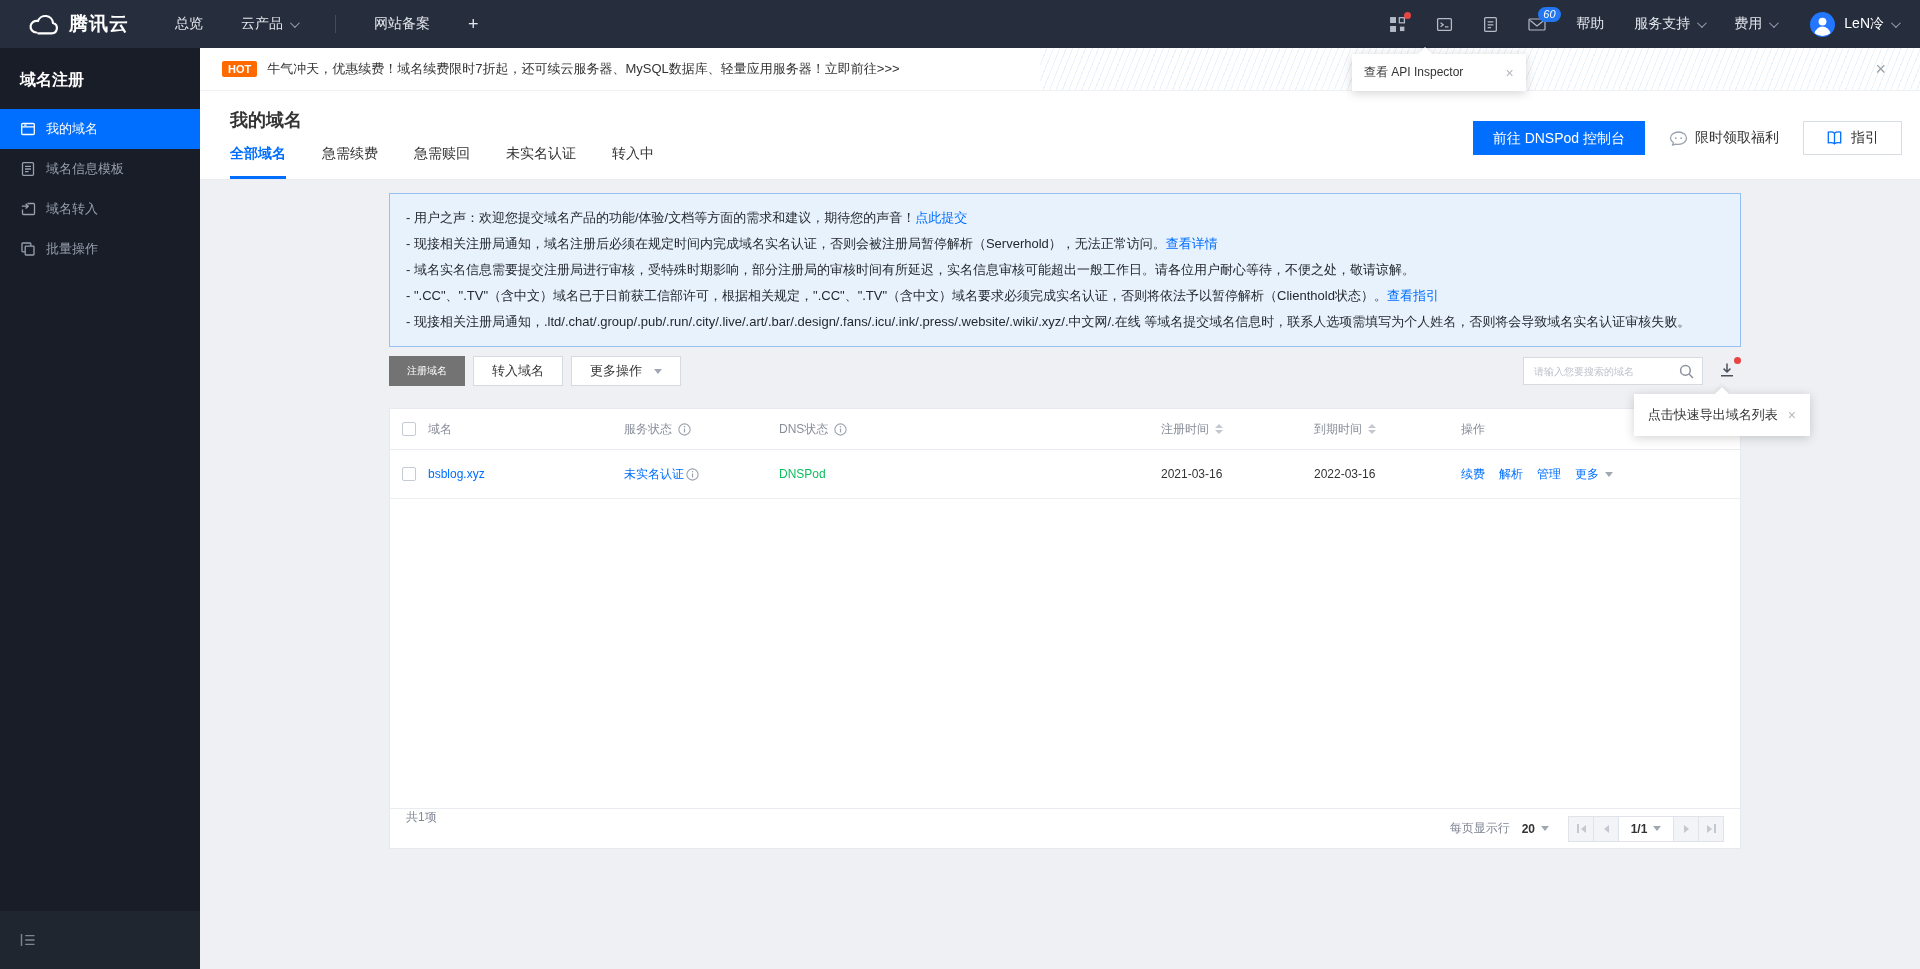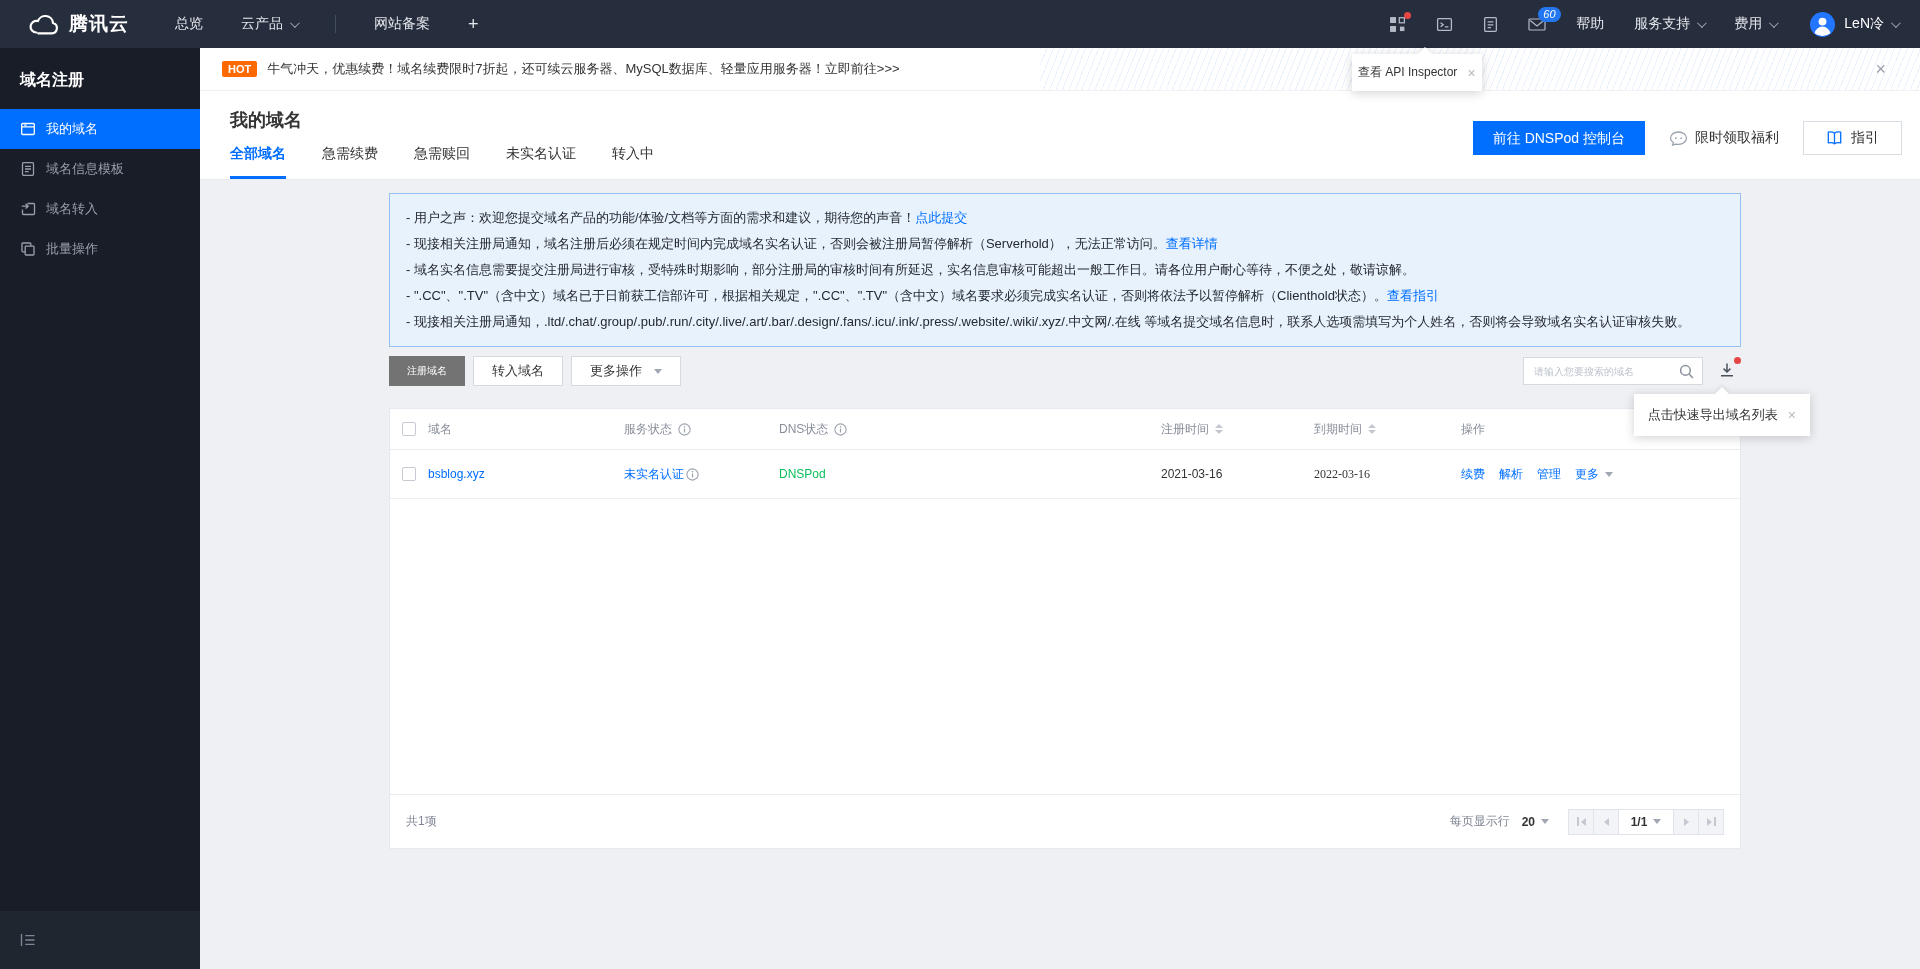--- a/index.html
+++ b/index.html
@@ -33,21 +33,21 @@
 
   
   .main { position:absolute; left:200px; top:48px; right:0; bottom:0; display:flex; flex-direction:column; }
 
   .banner { position:relative; height:43px; background:#fff; display:flex; align-items:center; padding-left:22px; border-bottom:1px solid #f0f1f4; flex:none; overflow:hidden; }
   .banner::after { content:""; position:absolute; top:0; bottom:0; right:0; width:880px; background:repeating-linear-gradient(112deg, rgba(108,160,230,0.14) 0 1px, transparent 1px 6px); pointer-events:none; }
   .hot-badge { background:#ff6a00; color:#fff; font-size:11px; font-weight:bold; padding:2px 6px; border-radius:2px; margin-right:10px; flex:none; }
   .banner-text { font-size:13px; color:#333; }
   .banner-close { position:absolute; right:34px; top:50%; transform:translateY(-50%); color:#9aa0aa; font-size:18px; cursor:pointer; z-index:5; }
 
-  .api-tooltip { position:absolute; left:1352px; top:54px; background:#fff; box-shadow:0 2px 10px rgba(0,0,0,0.18); padding:10px 6px; font-size:12px; color:#333; z-index:70; display:flex; align-items:center; }
+  .api-tooltip { position:absolute; left:1352px; top:54px; background:#fff; box-shadow:0 2px 10px rgba(0,0,0,0.18); padding:10px 12px; font-size:12px; color:#333; z-index:70; display:flex; align-items:center;gap:32px; }
   .api-tooltip::before { content:""; position:absolute; top:-5px; left:68px; width:10px; height:10px; background:#fff; transform:rotate(45deg); box-shadow:-2px -2px 4px rgba(0,0,0,0.06); }
   .tip-close { color:#b3b8c0; font-size:14px; margin-left:10px; cursor:pointer; }
 
   .page-header { position:relative; height:89px; background:#fff; flex:none; border-bottom:1px solid #e9ebf0; }
   .page-title { position:absolute; left:30px; top:17px; font-size:18px; font-weight:bold; color:#333; }
   .header-actions { position:absolute; right:18px; top:30px; display:flex; align-items:center; }
   .btn-primary { background:#006eff; color:#fff; font-size:14px; height:34px; line-height:34px; padding:0 20px; border:none; cursor:pointer; }
   .benefit { display:flex; align-items:center; margin:0 24px; cursor:pointer; font-size:14px; color:#333; }
   .benefit svg { margin-right:7px; }
   .btn-outline { display:flex; align-items:center; background:#fff; border:1px solid #d8dce3; height:34px; padding:0 22px; font-size:14px; color:#333; cursor:pointer; }
@@ -80,33 +80,33 @@
 
   
   .table-card { margin-top:22px; height:441px; background:#fff; border:1px solid #e6e9ef; display:flex; flex-direction:column; }
   .t-head { height:41px; flex:none; display:flex; align-items:center; color:#888e99; font-size:12px; border-bottom:1px solid #e9ebf0; }
   .t-row  { height:49px; flex:none; display:flex; align-items:center; font-size:12px; border-bottom:1px solid #eceef2; }
   .c-check { width:38px; flex:none; display:flex; align-items:center; padding-left:12px; }
   .c-domain { width:196px; flex:none; display:flex; align-items:center; }
   .c-service { width:155px; flex:none; display:flex; align-items:center; }
   .c-dns { width:382px; flex:none; display:flex; align-items:center; }
   .c-reg { width:153px; flex:none; display:flex; align-items:center; }
-  .c-exp { width:147px; flex:none; display:flex; align-items:center;font-family:Liberation Serif, serif; }
+  .c-exp { width:147px; flex:none; display:flex; align-items:center; }
   .c-ops { flex:1; display:flex; align-items:center; }
   .checkbox { width:14px; height:14px; border:1px solid #c6cad2; border-radius:2px; background:#fff; cursor:pointer; }
   .info-ico { margin-left:6px; display:flex; cursor:pointer; }
   .sort { display:inline-flex; flex-direction:column; margin-left:6px; cursor:pointer; }
   .sort i { width:0; height:0; border-left:4px solid transparent; border-right:4px solid transparent; display:block; }
   .sort .up { border-bottom:4px solid #c2c7d0; margin-bottom:2px; }
   .sort .dn { border-top:4px solid #c2c7d0; }
   .link { color:#006eff; cursor:pointer; }
   .dns-ok { color:#0abf5b; }
   .ops-link { color:#006eff; margin-right:14px; cursor:pointer; display:flex; align-items:center; }
   .t-filler { flex:1; }
-  .t-foot { height:54px; flex:none; border-top:1px solid #e9ebf0; display:flex; align-items:center; padding:16px 16px; color:#808695; font-size:12px; }
+  .t-foot { height:40px; flex:none; border-top:1px solid #e9ebf0; display:flex; padding:0 16px; color:#808695; font-size:12px; }
   .foot-right { margin-left:auto; display:flex; align-items:center; }
   .per-page { color:#808695; margin-right:12px; }
   .pp-val { color:#333; font-weight:bold; display:flex; align-items:center; margin-right:20px; cursor:pointer; }
   .pp-val .caret { margin-left:6px; }
   .pager { display:flex; align-items:center; }
   .pg-btn { width:26px; height:26px; border:1px solid #e0e3e9; background:#f3f4f7; display:flex; align-items:center; justify-content:center; margin-left:-1px; cursor:pointer; }
   .pg-page { width:56px; height:26px; border:1px solid #e0e3e9; background:#fff; display:flex; align-items:center; justify-content:center; margin-left:-1px; color:#333; font-weight:bold; cursor:pointer; }
   .pg-page .caret { margin-left:6px; }
   .tri-l { width:0; height:0; border-top:4px solid transparent; border-bottom:4px solid transparent; border-right:5px solid #c3c8d1; }
   .tri-r { width:0; height:0; border-top:4px solid transparent; border-bottom:4px solid transparent; border-left:5px solid #c3c8d1; }

